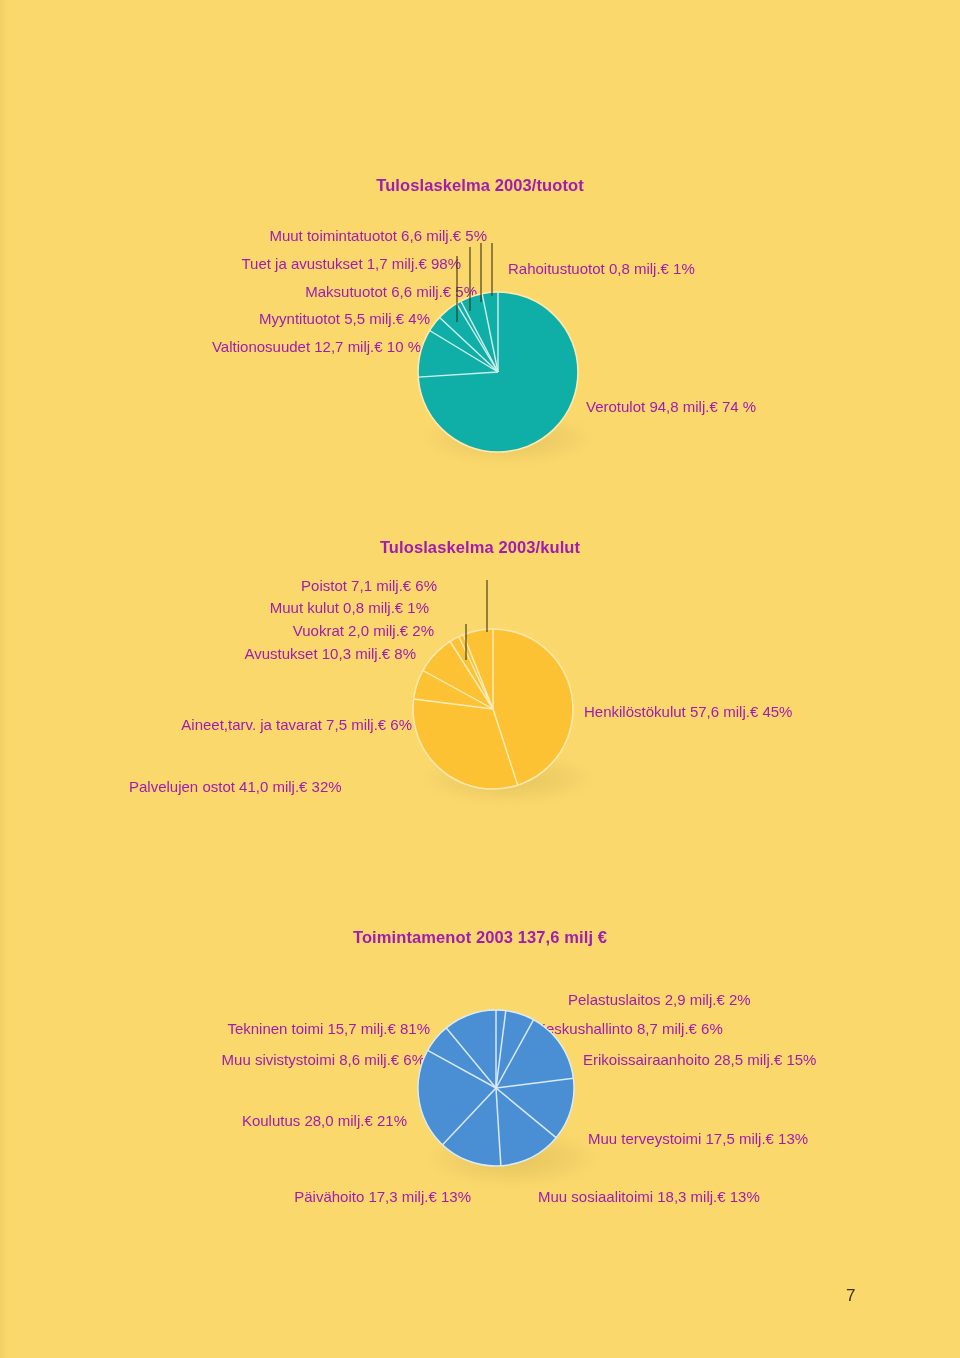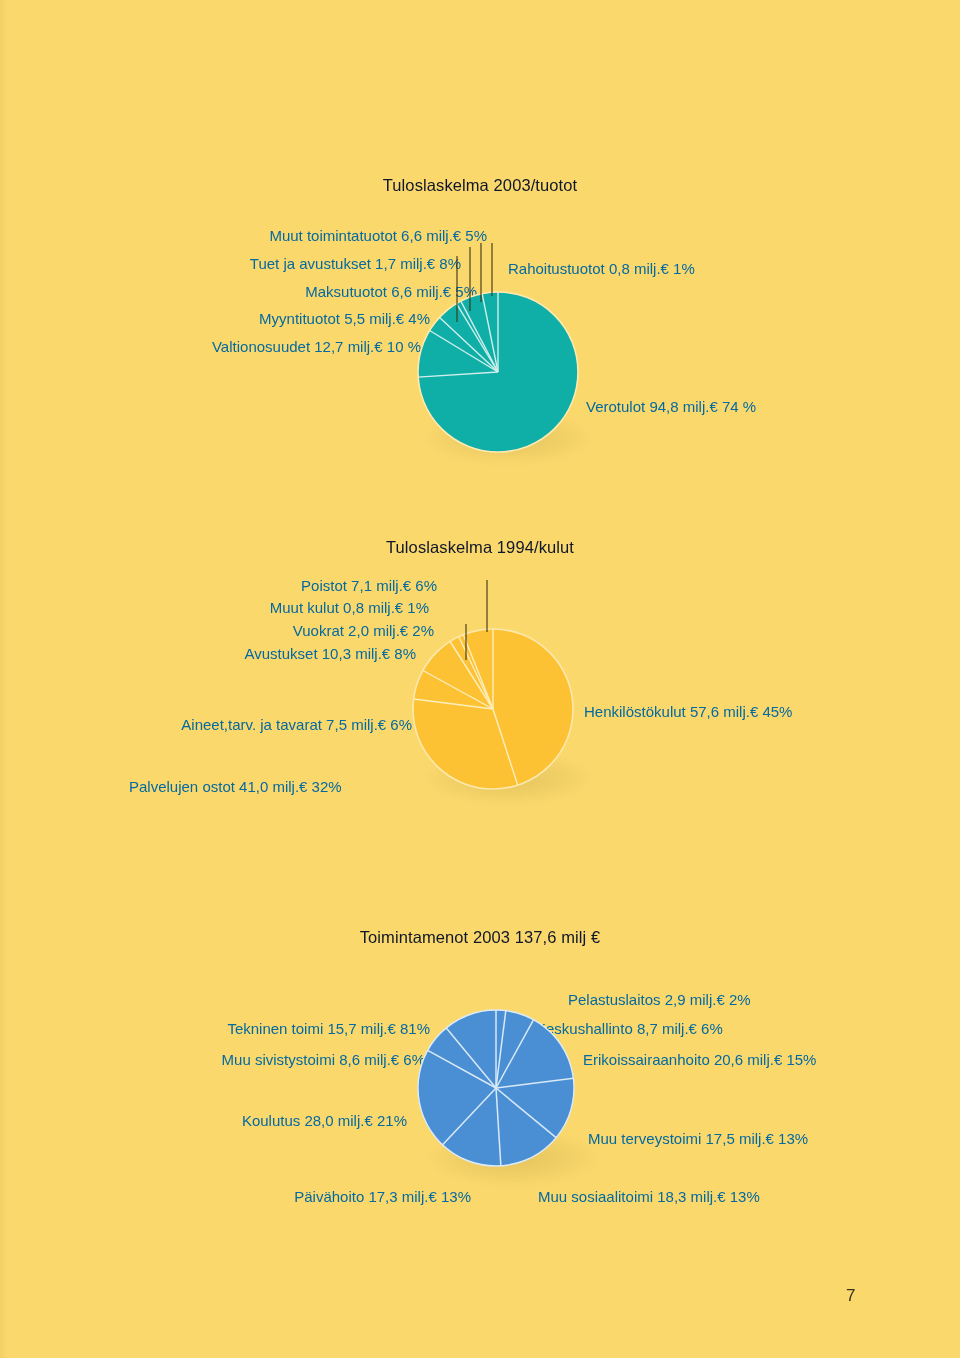--- a/index.html
+++ b/index.html
@@ -20,31 +20,31 @@
     position:absolute;left:0;top:0;width:8px;height:100%;
     background:linear-gradient(90deg,#f3cf66 0%, #fbd86c 100%);
   }
 
   .chart-block{position:absolute;left:0;width:960px;}
 
   .chart-title{
     position:absolute;
     width:960px;
     text-align:center;
-    font-weight:normal;
+    font-weight:bold;
     font-size:16.5px;
     letter-spacing:0.1px;
-    color:#0f172a;
+    color:#a21caf;
   }
 
   .lbl{
     position:absolute;
     font-size:15px;
     white-space:nowrap;
-    color:#0369a1;
+    color:#a21caf;
     line-height:1.1;
   }
   .lbl.r{text-align:right;}
   .lbl.l{text-align:left;}
 
   .pie-wrap{position:absolute;}
   .pie-shadow{
     position:absolute;
     border-radius:50%;
     background:radial-gradient(ellipse at center, rgba(180,150,60,0.30) 0%, rgba(190,165,80,0.16) 45%, rgba(251,216,108,0) 72%);
@@ -61,21 +61,21 @@
 </head>
 <body>
 
 <div class="page">
   <div class="edge-strip"></div>
 
   <div class="chart-block">
     <div class="chart-title" style="top:176px;">Tuloslaskelma 2003/tuotot</div>
 
     <div class="lbl r" style="top:228px;left:0;width:487px;">Muut toimintatuotot 6,6 milj.€ 5%</div>
-    <div class="lbl r" style="top:256px;left:0;width:461px;">Tuet ja avustukset 1,7 milj.€ 8%</div>
+    <div class="lbl r" style="top:256px;left:0;width:461px;">Tuet ja avustukset 1,7 milj.€ 98%</div>
     <div class="lbl r" style="top:284px;left:0;width:449px;padding-left:28px;">Maksutuotot  6,6 milj.€  5%</div>
     <div class="lbl r" style="top:311px;left:0;width:430px;">Myyntituotot  5,5 milj.€  4%</div>
     <div class="lbl r" style="top:339px;left:0;width:421px;">Valtionosuudet 12,7 milj.€ 10 %</div>
 
     <div class="lbl l" style="top:261px;left:508px;">Rahoitustuotot 0,8 milj.€ 1%</div>
     <div class="lbl l" style="top:399px;left:586px;">Verotulot  94,8 milj.€  74 %</div>
 
     <div class="pie-shadow" style="left:424px;top:412px;width:168px;height:52px;"></div>
 
     <div class="pie-wrap" style="left:418px;top:292px;">
@@ -114,21 +114,21 @@
       <g stroke="#3b3316" stroke-width="1.1">
         <line x1="457" y1="256" x2="457" y2="322"></line>
         <line x1="470" y1="247" x2="470" y2="311"></line>
         <line x1="481" y1="243" x2="481" y2="302"></line>
         <line x1="492" y1="243" x2="492" y2="296"></line>
       </g>
     </svg>
   </div>
 
   <div class="chart-block">
-    <div class="chart-title" style="top:538px;">Tuloslaskelma 1994/kulut</div>
+    <div class="chart-title" style="top:538px;">Tuloslaskelma 2003/kulut</div>
 
     <div class="lbl r" style="top:578px;left:0;width:437px;">Poistot 7,1 milj.€  6%</div>
     <div class="lbl r" style="top:600px;left:0;width:429px;">Muut kulut 0,8 milj.€  1%</div>
     <div class="lbl r" style="top:623px;left:0;width:418px;padding-left:16px;">Vuokrat 2,0 milj.€  2%</div>
     <div class="lbl r" style="top:646px;left:0;width:416px;">Avustukset 10,3 milj.€  8%</div>
     <div class="lbl r" style="top:669px;left:0;width:412px;margin-top:48px;">Aineet,tarv. ja tavarat 7,5 milj.€  6%</div>
     <div class="lbl l" style="top:779px;left:129px;text-align:center;">Palvelujen ostot 41,0 milj.€  32%</div>
 
     <div class="lbl l" style="top:704px;left:584px;">Henkilöstökulut 57,6 milj.€  45%</div>
 
@@ -172,21 +172,21 @@
         <line x1="487" y1="20" x2="487" y2="72"></line>
       </g>
     </svg>
   </div>
 
   <div class="chart-block">
     <div class="chart-title" style="top:928px;">Toimintamenot 2003  137,6 milj €</div>
 
     <div class="lbl l" style="top:992px;left:536px;margin-left:32px;">Pelastuslaitos 2,9 milj.€ 2%</div>
     <div class="lbl l" style="top:1021px;left:536px;">Keskushallinto 8,7 milj.€ 6%</div>
-    <div class="lbl l" style="top:1052px;left:583px;">Erikoissairaanhoito  20,6 milj.€ 15%</div>
+    <div class="lbl l" style="top:1052px;left:583px;">Erikoissairaanhoito  28,5 milj.€ 15%</div>
     <div class="lbl l" style="top:1131px;left:588px;">Muu terveystoimi 17,5 milj.€ 13%</div>
     <div class="lbl l" style="top:1189px;left:538px;">Muu sosiaalitoimi  18,3 milj.€ 13%</div>
 
     <div class="lbl r" style="top:1021px;left:0;width:430px;">Tekninen toimi 15,7 milj.€ 81%</div>
     <div class="lbl r" style="top:1052px;left:0;width:425px;">Muu sivistystoimi 8,6 milj.€ 6%</div>
     <div class="lbl r" style="top:1113px;left:0;width:407px;">Koulutus 28,0 milj.€ 21%</div>
     <div class="lbl r" style="top:1189px;left:0;width:471px;">Päivähoito 17,3 milj.€ 13%</div>
 
     <div class="pie-shadow" style="left:428px;top:1130px;width:170px;height:56px;"></div>
 

